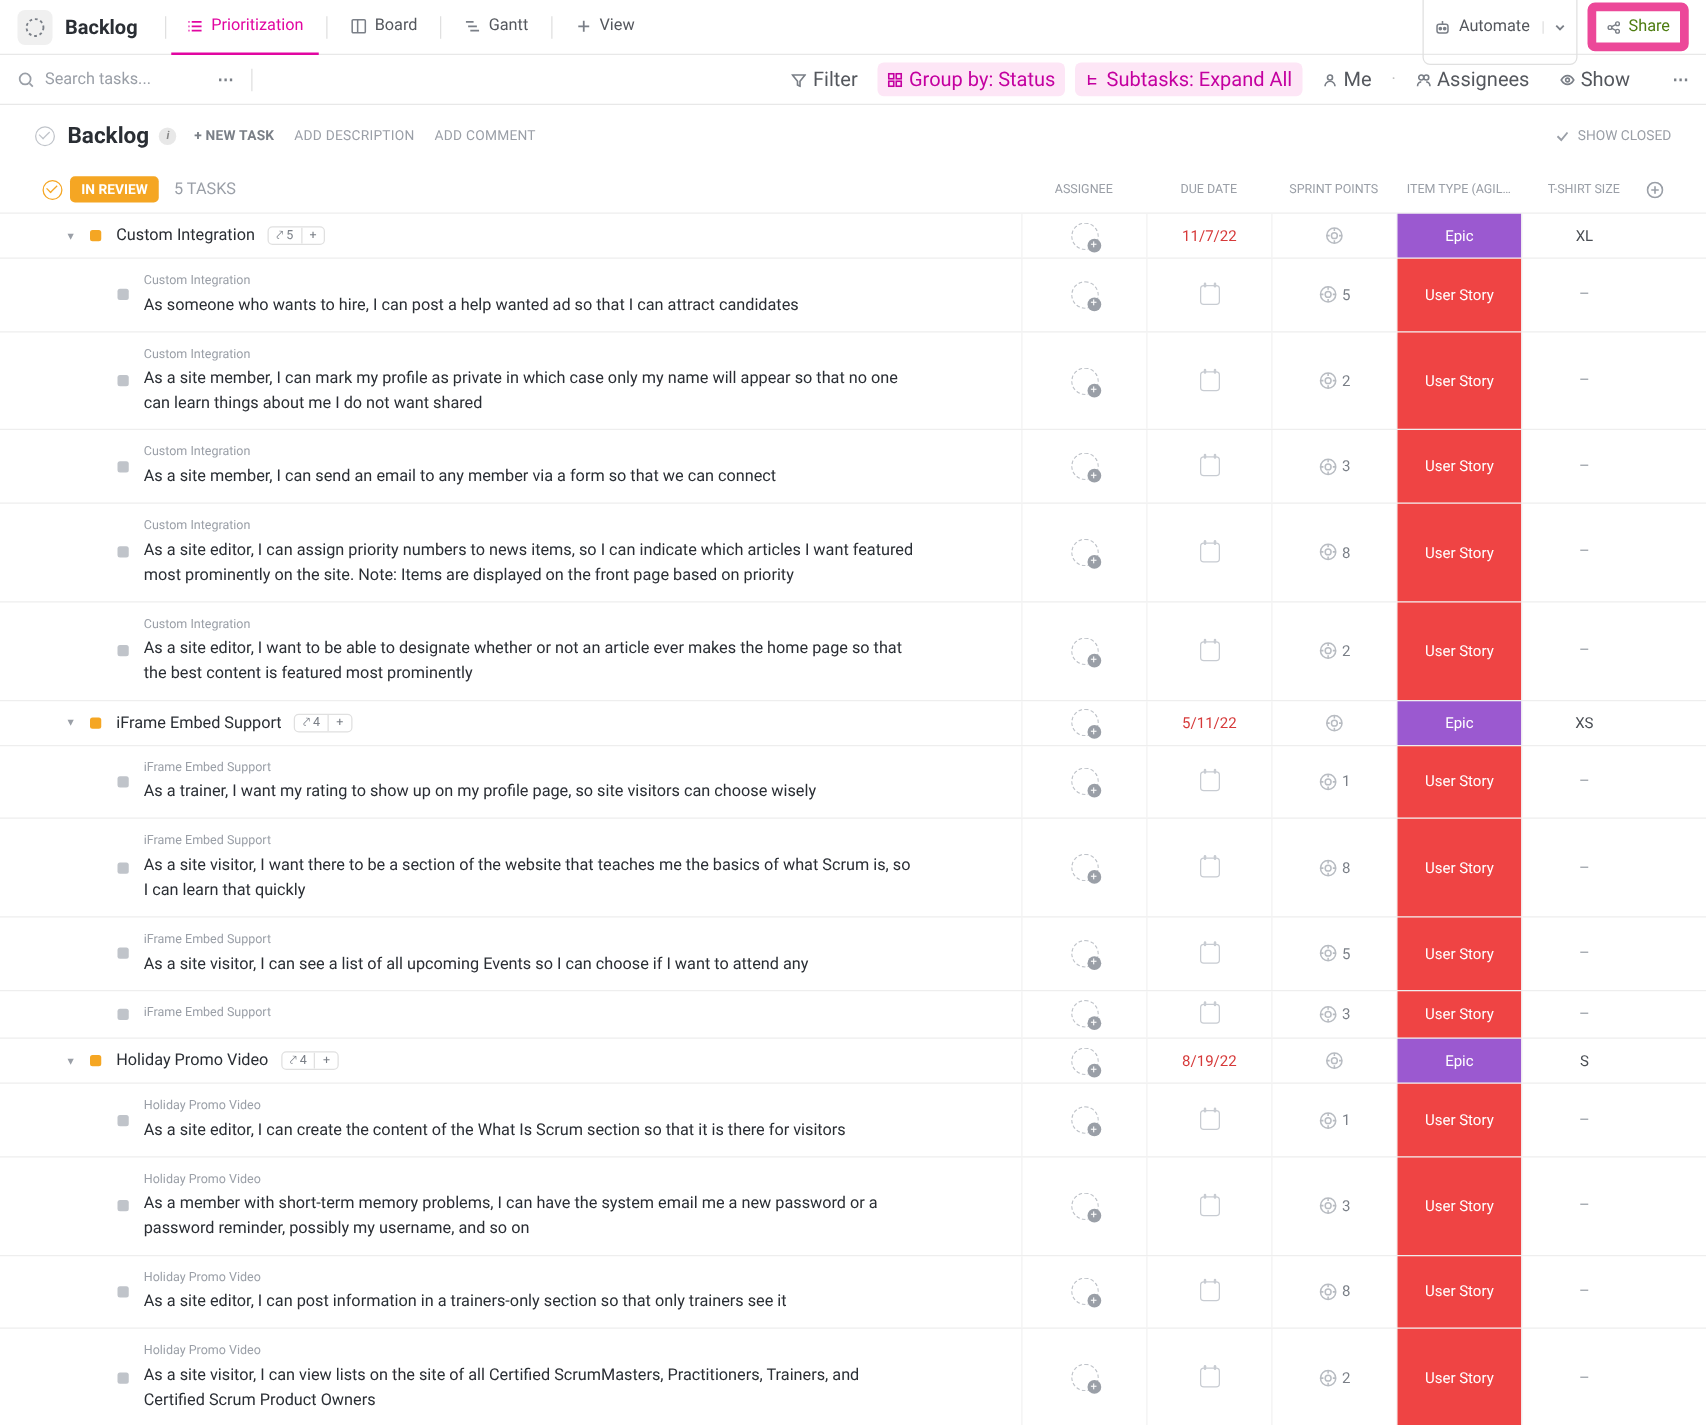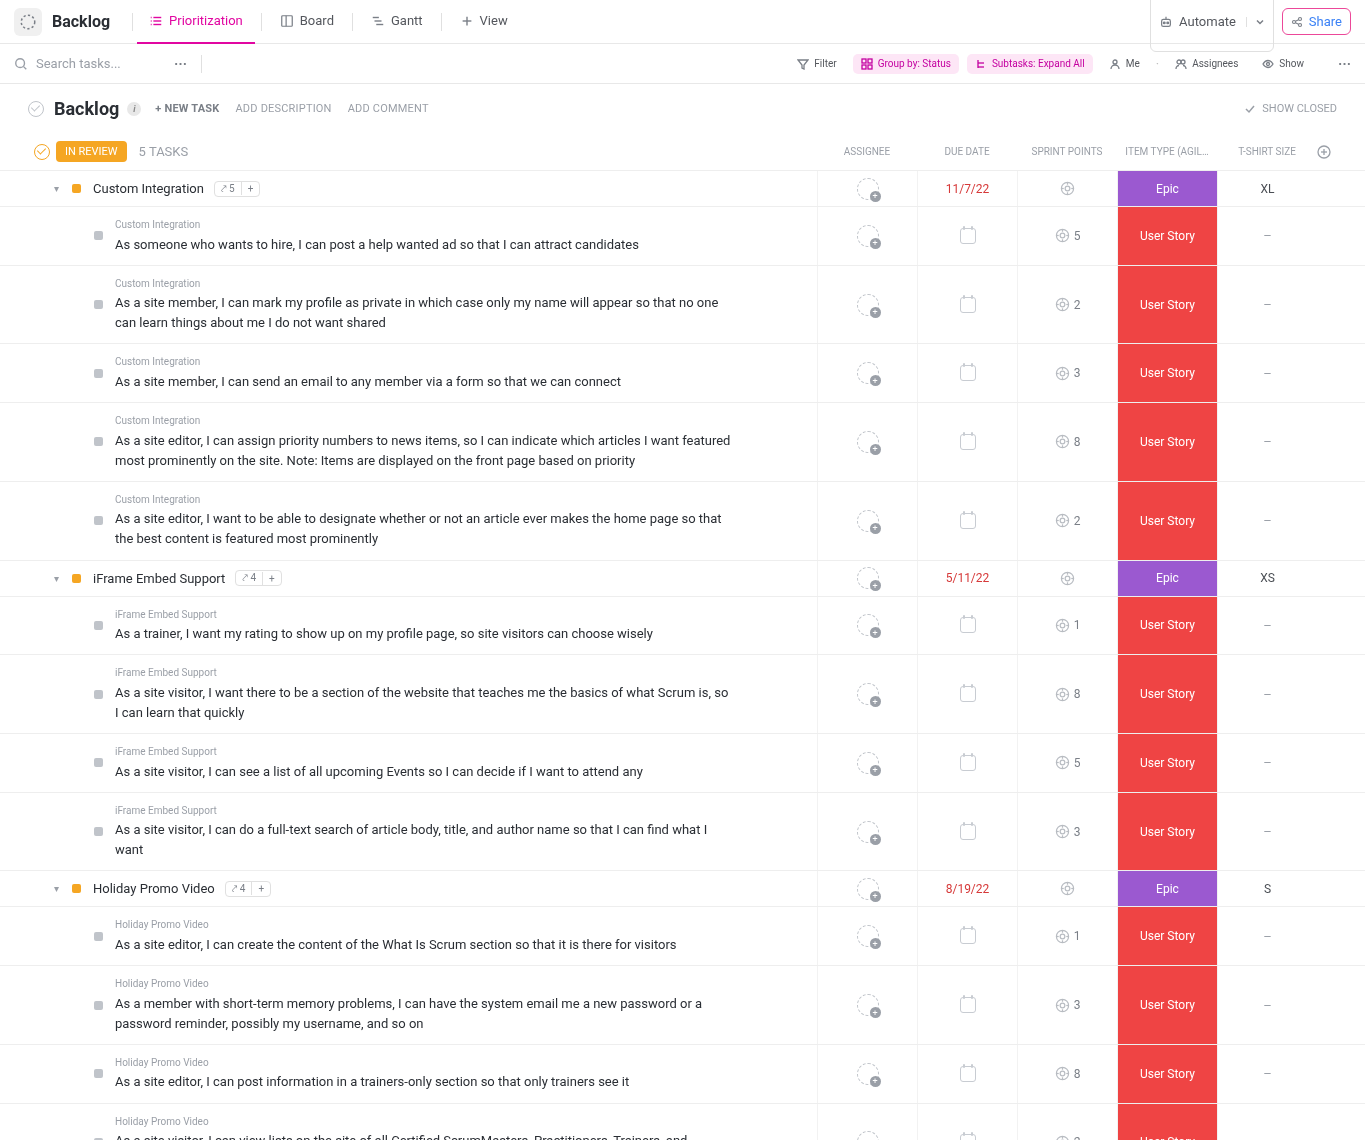--- a/index.html
+++ b/index.html
@@ -9,43 +9,43 @@
 .logo-box svg{width:18px;height:18px}
 .space-name{font-weight:700;font-size:16px;color:#2a2e34;margin-right:18px}
 .tabs{display:flex;align-items:center;gap:2px}
 .tab{display:flex;align-items:center;gap:6px;padding:0 12px;height:44px;color:#54575d;cursor:pointer;border-bottom:2px solid transparent;font-size:13px}
 .tab.active{color:#e106a1;border-bottom-color:#e106a1}
 .tab svg{width:14px;height:14px}
 .divider{width:1px;height:18px;background:#e0e0e0;margin:0 4px}
 .top-right{margin-left:auto;display:flex;align-items:center;gap:8px}
 .automate-btn{display:flex;align-items:center;gap:6px;padding:22px 8px;border:1px solid #e0e0e0;border-radius:6px;color:#54575d;cursor:pointer}
 .automate-btn .chev{border-left:1px solid #e0e0e0;padding-left:8px;margin-left:4px}
-.share-btn{display:flex;align-items:center;gap:6px;padding:5px 8px;border:1px solid #ec4899;border-radius:6px;color:#3b82f6;cursor:pointer}
+.share-btn{display:flex;align-items:center;gap:6px;padding:5px 8px;border:7px solid #ec4899;border-radius:6px;color:#4d7c0f;cursor:pointer}
 .subbar{display:flex;align-items:center;height:40px;padding:0 14px;border-bottom:1px solid #e8e8e8}
 .search-wrap{display:flex;align-items:center;gap:8px;color:#9a9fa7}
 .search-wrap input{border:none;outline:none;font-size:13px;width:120px;color:#2a2e34}
 .search-wrap input::placeholder{color:#9a9fa7}
 .more-dots{margin-left:18px;color:#7a7f87;cursor:pointer;font-weight:700}
 .sub-right{margin-left:auto;display:flex;align-items:center;gap:8px}
-.pill{display:flex;align-items:center;gap:5px;padding:4px 8px;border-radius:5px;color:#54575d;cursor:pointer;font-size:10px}
+.pill{display:flex;align-items:center;gap:5px;padding:4px 8px;border-radius:5px;color:#54575d;cursor:pointer;font-size:16px}
 .pill.pink{background:#fde6f6;color:#c400a0}
 .pill svg{width:12px;height:12px}
 .dot-sep{color:#c0c0c0}
 .list-header{display:flex;align-items:center;padding:14px 28px 14px 28px}
 .circle-chk{width:16px;height:16px;border:1.5px solid #c0c4ca;border-radius:50%;margin-right:10px;position:relative}
 .circle-chk::after{content:'';position:absolute;left:4px;top:1px;width:4px;height:7px;border:solid #c0c4ca;border-width:0 1.5px 1.5px 0;transform:rotate(45deg)}
 .list-title{font-weight:700;font-size:18px;margin-right:8px}
 .info-icon{width:14px;height:14px;border-radius:50%;background:#e8e8e8;color:#888;display:inline-flex;align-items:center;justify-content:center;font-size:9px;font-style:italic;font-weight:700;margin-right:14px}
 .hdr-link{font-size:11px;color:#9a9fa7;margin-right:16px;cursor:pointer;letter-spacing:.2px}
 .hdr-link.new{color:#7a7f87;font-weight:700}
 .show-closed{margin-left:auto;display:flex;align-items:center;gap:6px;font-size:11px;color:#9a9fa7;cursor:pointer}
 .group-hdr{display:flex;align-items:center;padding:8px 0 8px 34px}
 .grp-circle{width:16px;height:16px;border:1.5px solid #f5a623;border-radius:50%;margin-right:6px;position:relative}
 .grp-circle::after{content:'';position:absolute;left:4px;top:1px;width:4px;height:7px;border:solid #f5a623;border-width:0 1.5px 1.5px 0;transform:rotate(45deg)}
-.status-lbl{background:#f5a623;color:#fff;font-size:11px;font-weight:400;padding:4px 9px;border-radius:4px;margin-right:12px}
+.status-lbl{background:#f5a623;color:#fff;font-size:11px;font-weight:700;padding:4px 9px;border-radius:4px;margin-right:12px}
 .task-count{font-size:13px;color:#9a9fa7}
 .cols-hdr{display:flex;align-items:center;font-size:10px;color:#9a9fa7;padding:0;margin-left:auto}
 .col{text-align:center}
 .c-assign{width:100px}
 .c-due{width:100px}
 .c-sprint{width:100px}
 .c-type{width:100px}
 .c-tshirt{width:100px;text-align:center}
 .c-add{width:48px;text-align:center}
 .table{border-top:1px solid #eee}
@@ -547,21 +547,21 @@
     <div class="cell c-tshirt">
         <span class="dash">–</span>
       </div>
     <div class="cell c-add" style="border-left:none"></div>
   </div>
     <div class="row">
     <div class="left sub">
       <span class="sq grey"></span>
       <div class="task-body">
         <span class="parent-tag">iFrame Embed Support</span>
-        <span class="task-name">As a site visitor, I can see a list of all upcoming Events so I can decide if I want to attend any</span>
+        <span class="task-name">As a site visitor, I can see a list of all upcoming Events so I can choose if I want to attend any</span>
       </div>
     </div>
     <div class="cell c-assign">
         <div class="avatar"></div>
       </div>
     <div class="cell c-due">
         <div class="cal-ic"></div>
       </div>
     <div class="cell c-sprint">
         <svg width="15" height="15" viewBox="0 0 16 16" fill="none" stroke="#b8bcc2" stroke-width="1.3">
@@ -580,21 +580,20 @@
     <div class="cell c-tshirt">
         <span class="dash">–</span>
       </div>
     <div class="cell c-add" style="border-left:none"></div>
   </div>
     <div class="row">
     <div class="left sub">
       <span class="sq grey"></span>
       <div class="task-body">
         <span class="parent-tag">iFrame Embed Support</span>
-        <span class="task-name">As a site visitor, I can do a full-text search of article body, title, and author name so that I can find what I want</span>
       </div>
     </div>
     <div class="cell c-assign">
         <div class="avatar"></div>
       </div>
     <div class="cell c-due">
         <div class="cal-ic"></div>
       </div>
     <div class="cell c-sprint">
         <svg width="15" height="15" viewBox="0 0 16 16" fill="none" stroke="#b8bcc2" stroke-width="1.3">

